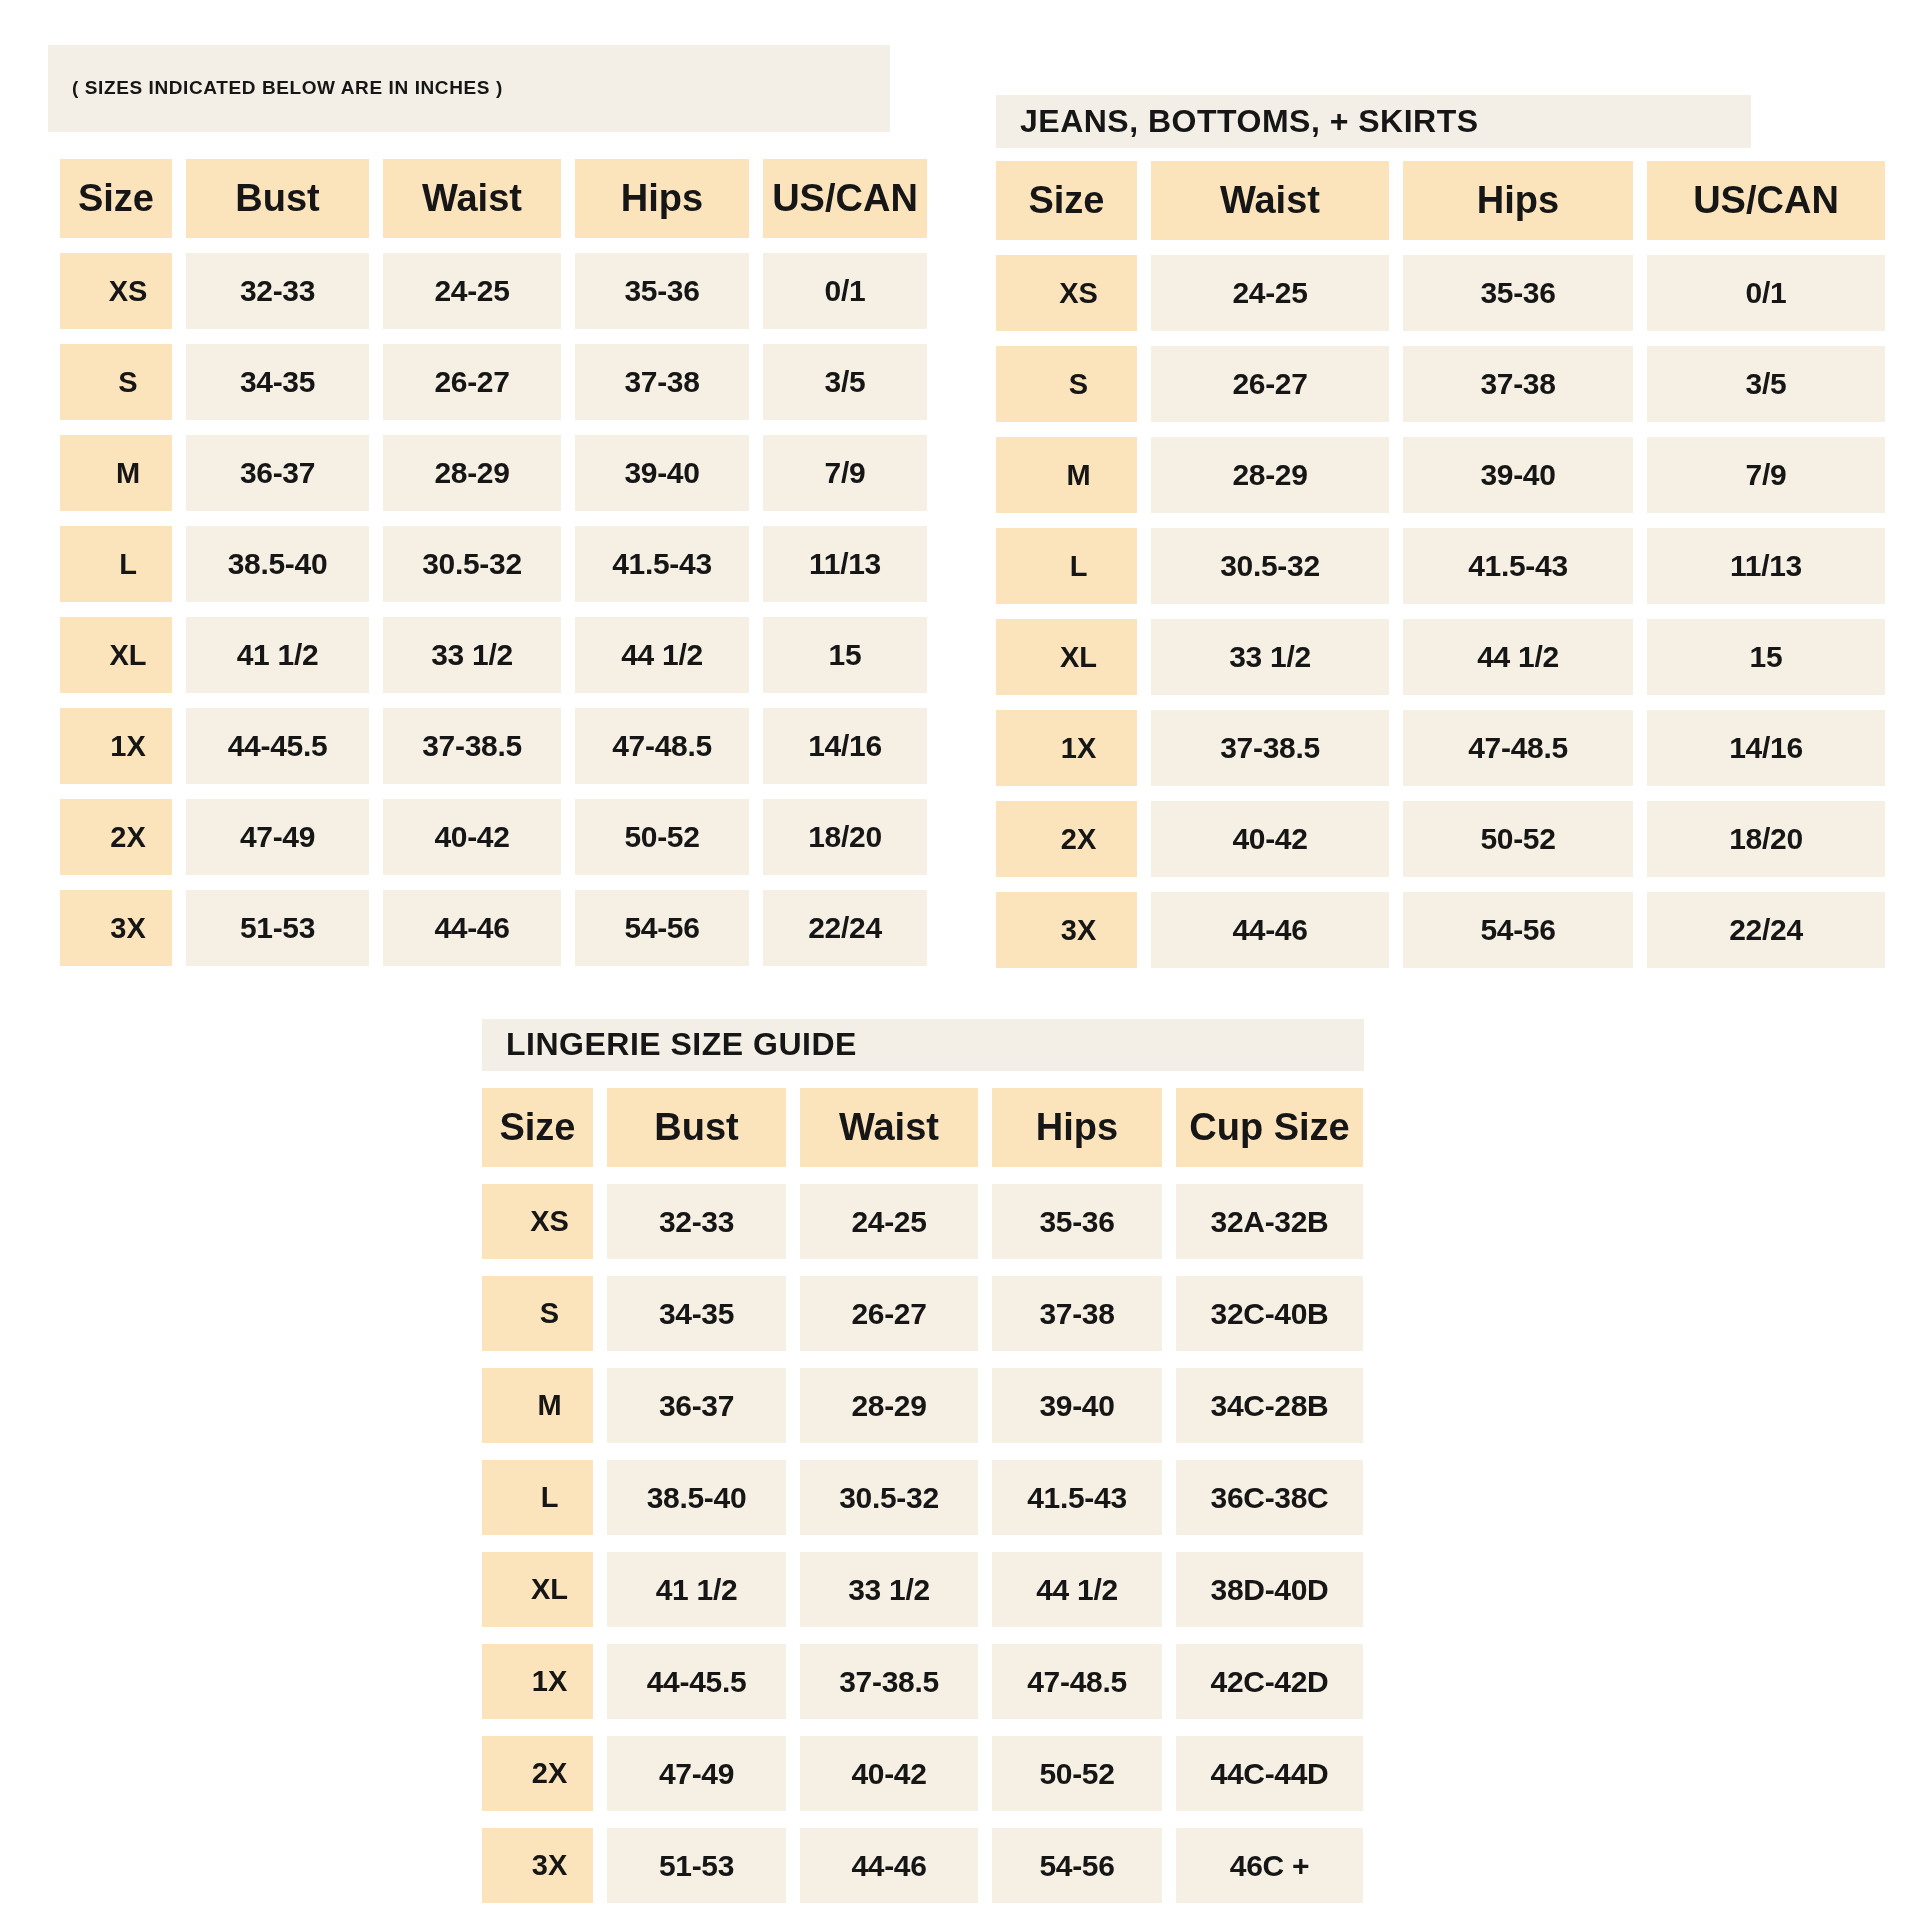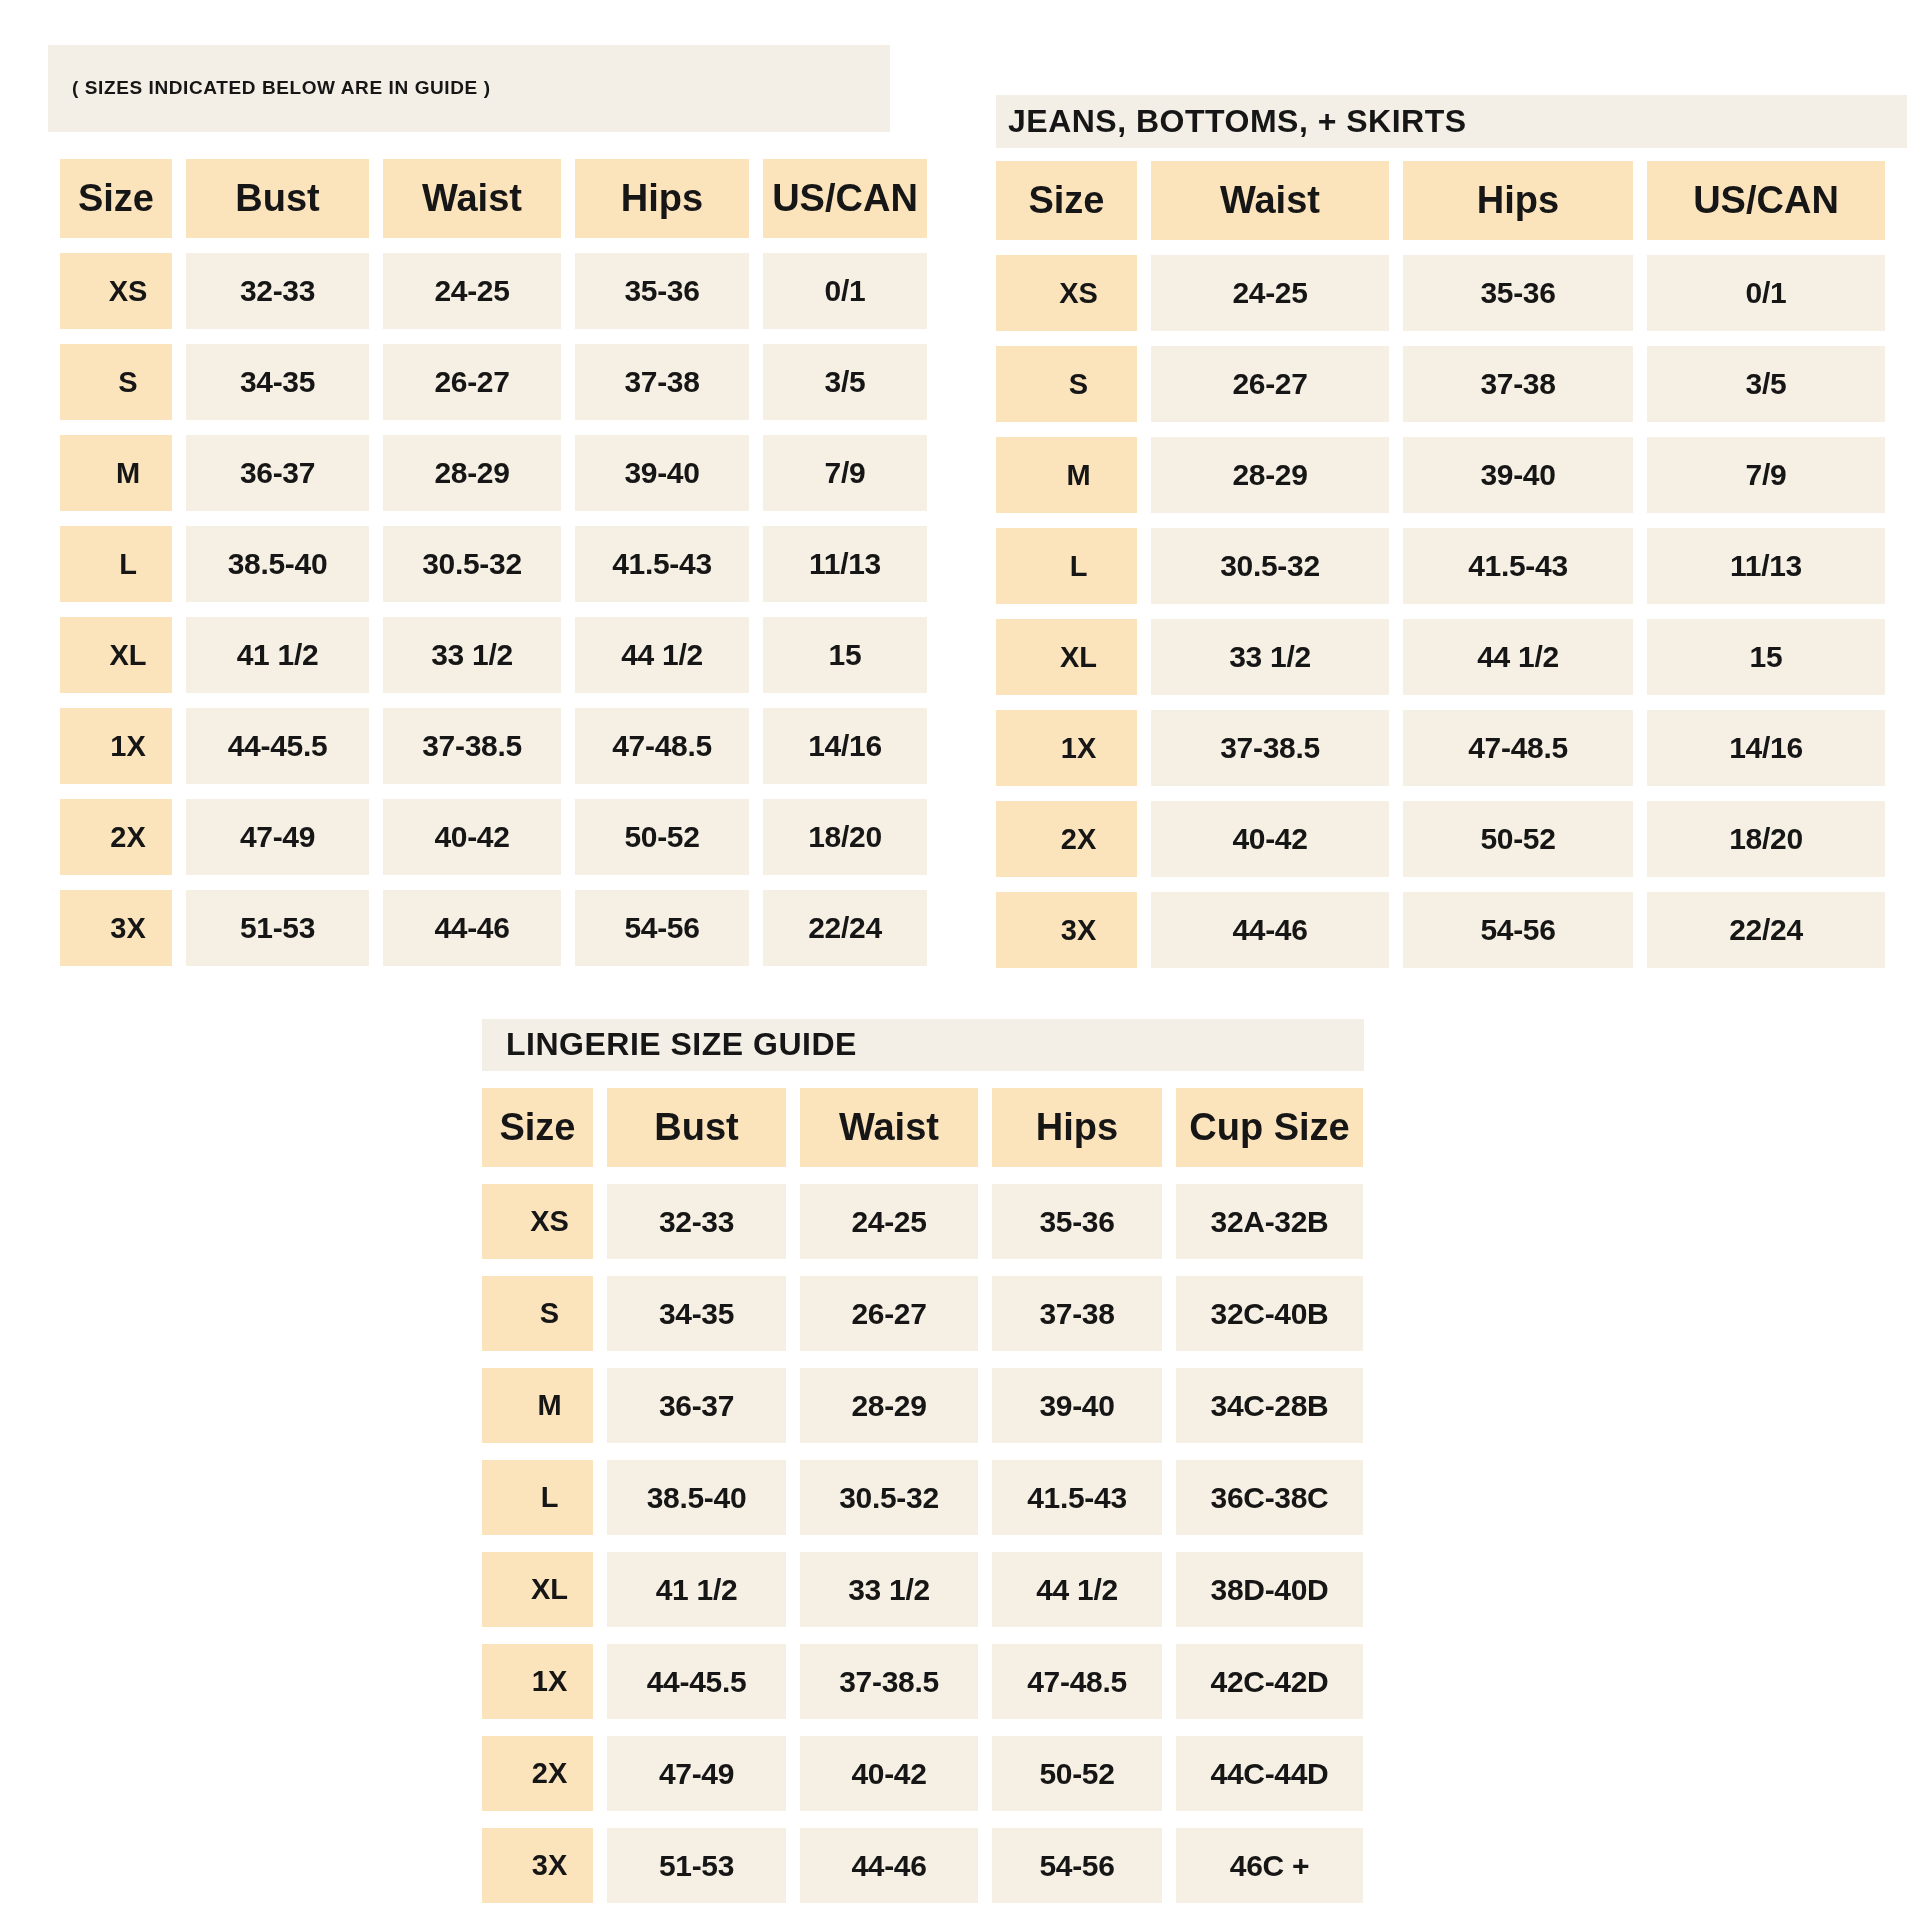--- a/index.html
+++ b/index.html
@@ -42,21 +42,21 @@
   .tops .band{width:842px;height:87px;}
   .tops .grid{
     margin:27px 0 0 12px;
     grid-template-columns:112px 183px 178px 174px 164px;
     grid-template-rows:79px;
     grid-auto-rows:76px;
     row-gap:15px;
   }
   
   .jeans{left:996px;top:95px;width:889px;}
-  .jeans .band{width:911px;height:53px;padding-left:12px;}
+  .jeans .band{width:755px;height:53px;}
   .jeans .grid{
     margin-top:13px;
     grid-template-columns:141px 238px 230px 238px;
     grid-template-rows:79px;
     grid-auto-rows:76px;
     row-gap:15px;
   }
   
   .lingerie{left:482px;top:992px;width:882px;margin-top:27px;}
   .lingerie .band{width:882px;height:52px;}
@@ -66,21 +66,21 @@
     grid-template-rows:79px;
     grid-auto-rows:75px;
     row-gap:17px;
   }
 </style>
 </head>
 <body>
 
 <section class="size-table tops">
   <header class="band">
-    <div class="subtitle">( SIZES INDICATED BELOW ARE IN GUIDE )</div>
+    <div class="subtitle">( SIZES INDICATED BELOW ARE IN INCHES )</div>
   </header>
   <div class="grid">
       <div class="cell header">Size</div>
       <div class="cell header">Bust</div>
       <div class="cell header">Waist</div>
       <div class="cell header">Hips</div>
       <div class="cell header">US/CAN</div>
       <div class="cell size">XS</div>
       <div class="cell data">32-33</div>
       <div class="cell data">24-25</div>

